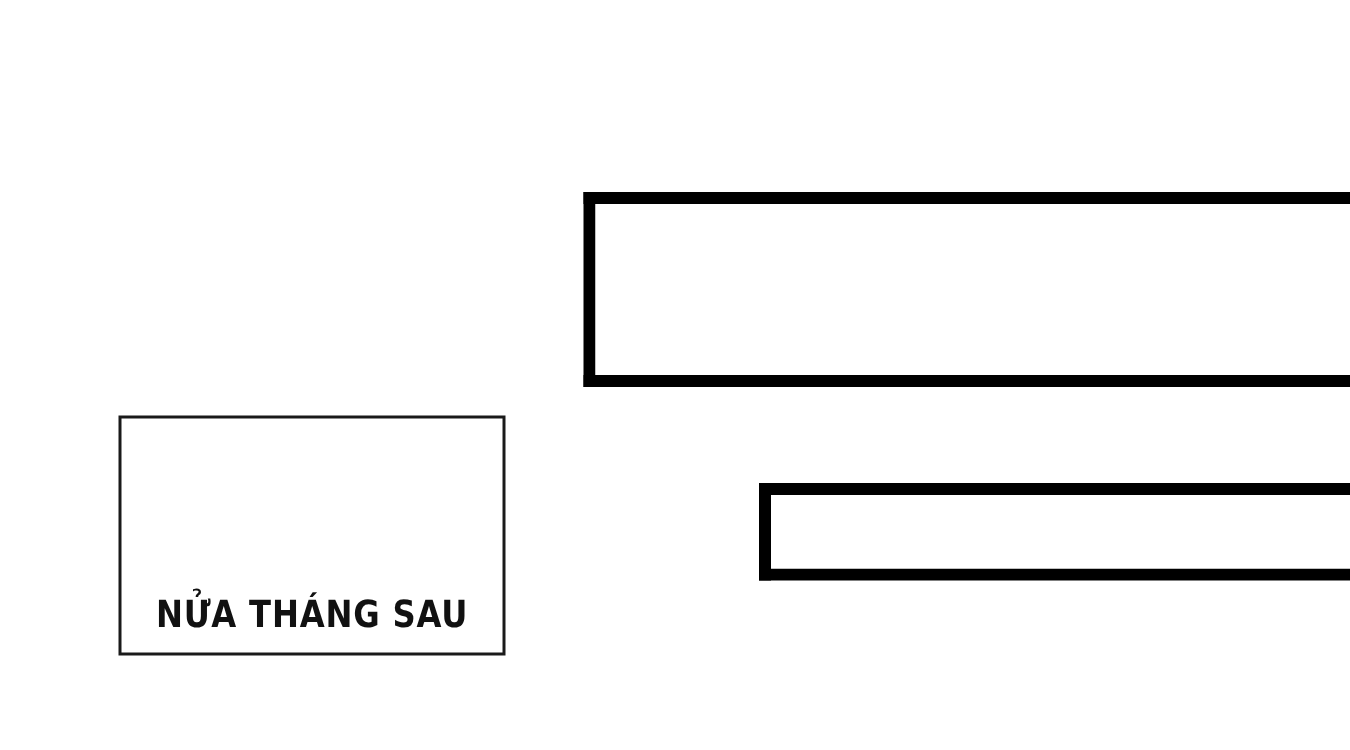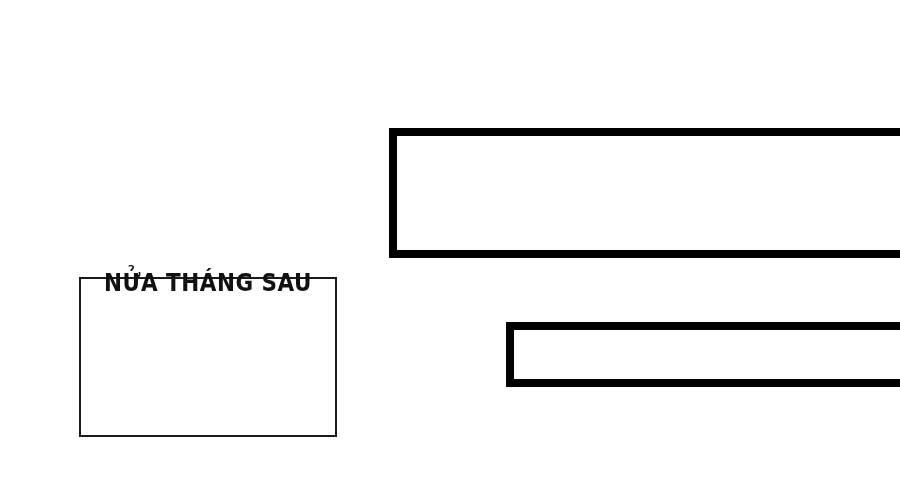--- a/index.html
+++ b/index.html
@@ -24,21 +24,21 @@
   .caption-box {
     position: absolute;
     left: 79px;
     top: 277px;
     width: 258px;
     height: 160px;
     box-sizing: border-box;
     border: 2px solid #1a1a1a;
     background: #ffffff;
     display: flex;
-    align-items: flex-start;
+    align-items: flex-end;
     justify-content: center;
   }
   .caption-text {
     display: block;
     width: 100%;
     text-align: center;
     color: #111111;
     font-family: "DejaVu Sans", "Liberation Sans", sans-serif;
     font-weight: 700;
     font-size: 25px;

